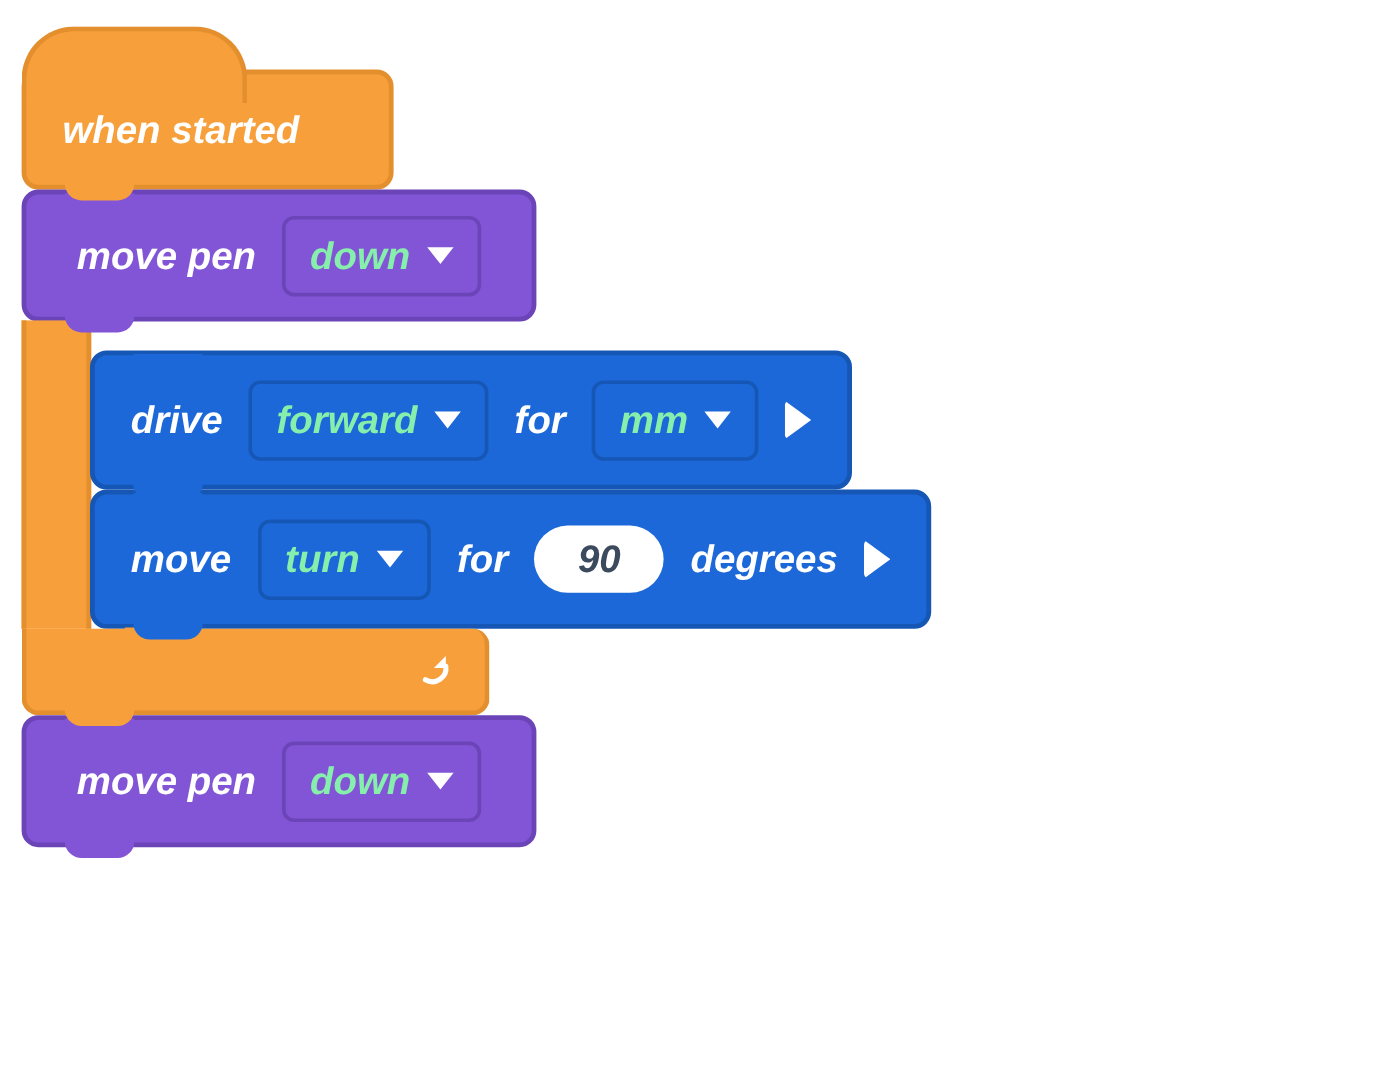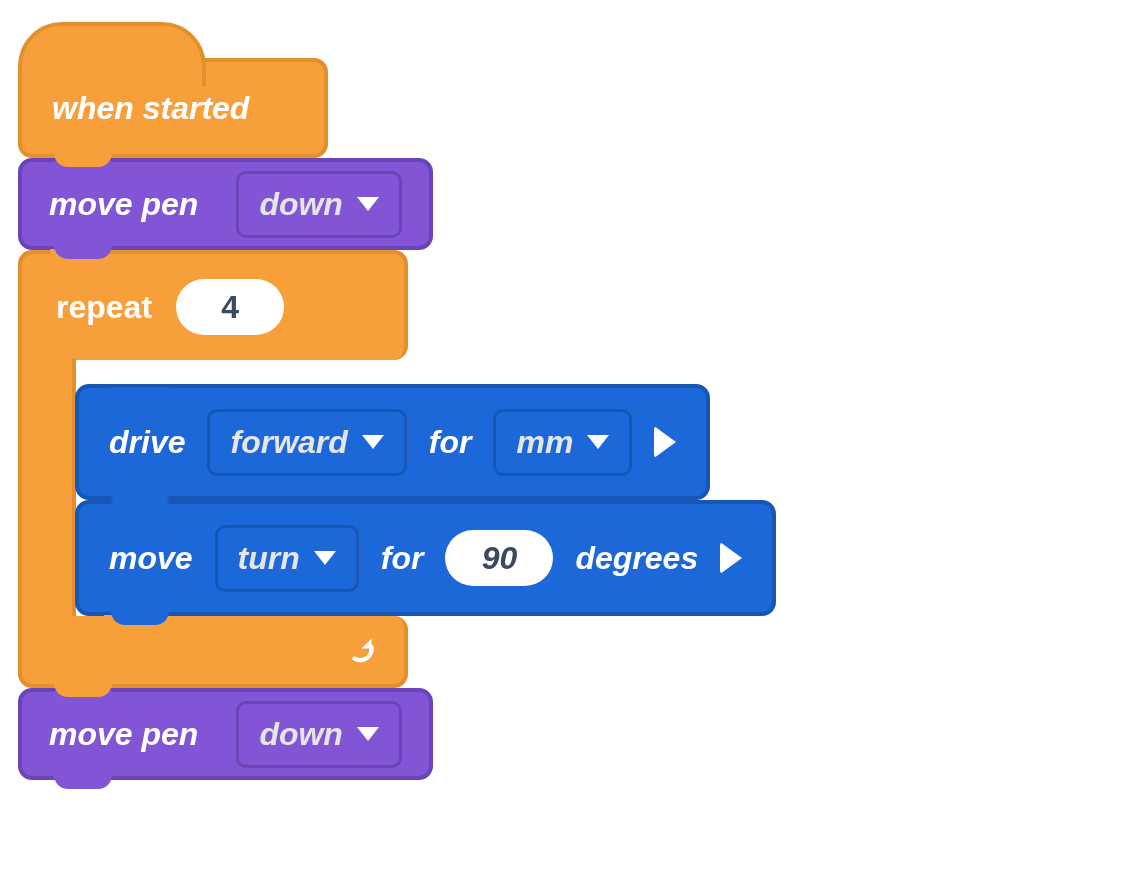--- a/index.html
+++ b/index.html
@@ -25,26 +25,26 @@
   .notch{position:absolute;top:-1px;left:32px;width:58px;height:14px;border-bottom-left-radius:14px;border-bottom-right-radius:14px;}
   
   .bump{position:absolute;bottom:-13px;left:32px;width:58px;height:14px;border-bottom-left-radius:14px;border-bottom-right-radius:14px;z-index:2;}
 
   
   .hat{background:var(--orange);border:4px solid var(--orange-d);width:310px;height:100px;padding-left:30px;font-size:32px;margin-top:40px;}
   .hat-cap{position:absolute;left:-4px;top:-40px;width:180px;height:60px;background:var(--orange);border:4px solid var(--orange-d);border-bottom:none;border-radius:44px 44px 0 0;}
   .hat .bump{background:var(--orange);}
 
   
-  .pen{background:var(--purple);border:4px solid var(--purple-d);height:92px;padding:0 27px;font-size:32px;width:fit-content;gap:38px;}
+  .pen{background:var(--purple);border:4px solid var(--purple-d);height:110px;padding:0 42px;font-size:32px;width:fit-content;gap:22px;}
   .pen .notch{background:var(--purple);}
   .pen .bump{background:var(--purple);}
 
   
-  .dropdown{display:flex;align-items:center;gap:14px;border-radius:10px;padding:12px 20px;font-size:32px;font-weight:700;color:#e5e5e5;}
+  .dropdown{display:flex;align-items:center;gap:14px;border-radius:10px;padding:12px 20px;font-size:32px;font-weight:700;color:#86efac;}
   .dd-purple{background:var(--purple);border:3px solid var(--purple-d);}
   .dd-blue  {background:var(--blue);  border:3px solid var(--blue-d);}
   .chev{width:0;height:0;border-left:11px solid transparent;border-right:11px solid transparent;border-top:14px solid #fff;}
   .play-tri{width:0;height:0;border-top:16px solid transparent;border-bottom:16px solid transparent;border-left:22px solid #fff;border-radius:4px;}
 
   
   .pill{background:#fff;color:var(--pill-text);font-size:32px;font-weight:800;border-radius:999px;min-width:64px;height:56px;display:flex;align-items:center;justify-content:center;padding:0 22px;}
 
   
   .cblock{position:relative;width:fit-content;}
@@ -84,26 +84,20 @@
         <div class="notch"></div>
         <span class="label">move pen</span>
         <div class="dropdown dd-purple">
           <span>down</span>
           <span class="chev"></span>
         </div>
         <div class="bump"></div>
       </div>
 
       <div class="cblock">
-        <div class="c-top">
-          <div class="notch"></div>
-          <span class="label">repeat</span>
-          <div class="pill">4</div>
-          <div class="innerbump"></div>
-        </div>
         <div class="c-body">
           <div class="c-side"></div>
           <div class="c-inner">
 
             <div class="block motion" style="margin-left:-1px;margin-top:24px;">
               <div class="notch"></div>
               <span class="label">drive</span>
               <div class="dropdown dd-blue">
                 <span>forward</span>
                 <span class="chev"></span>

